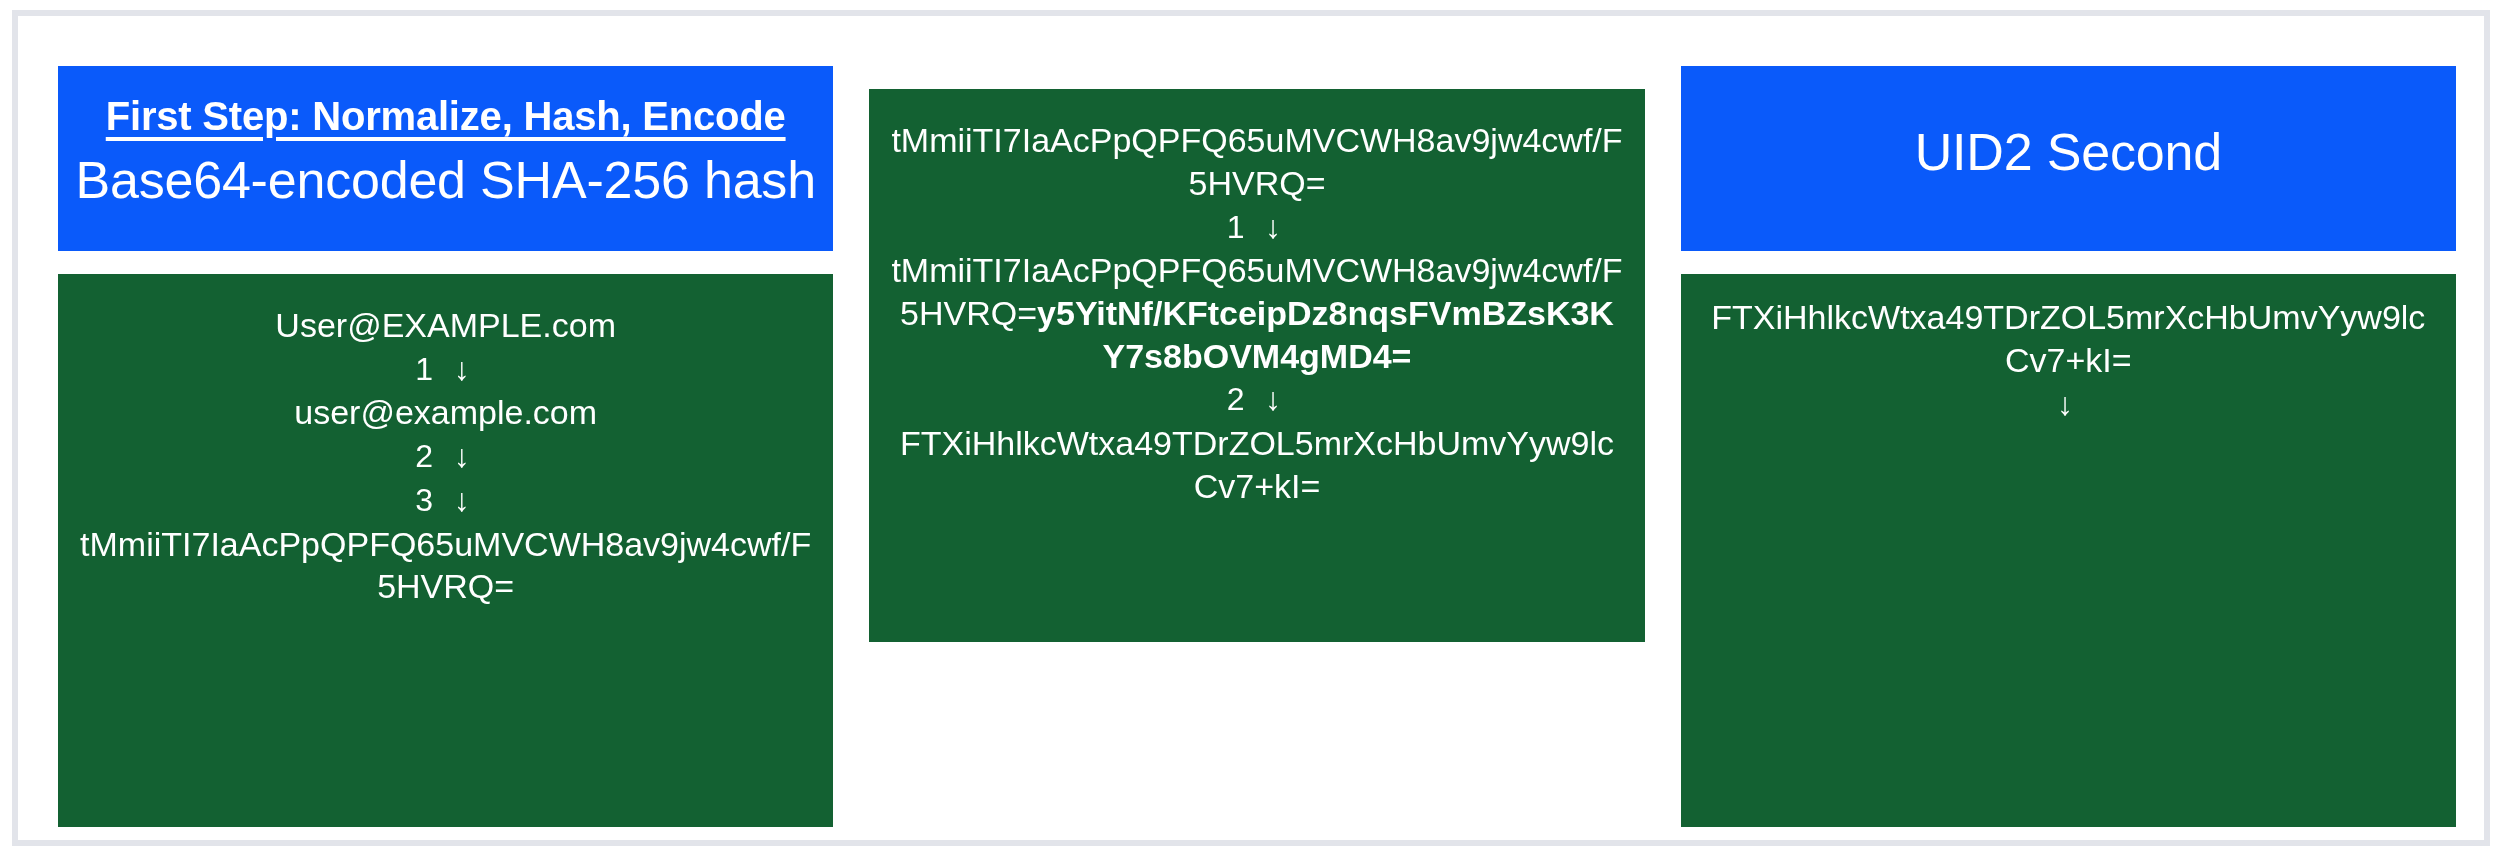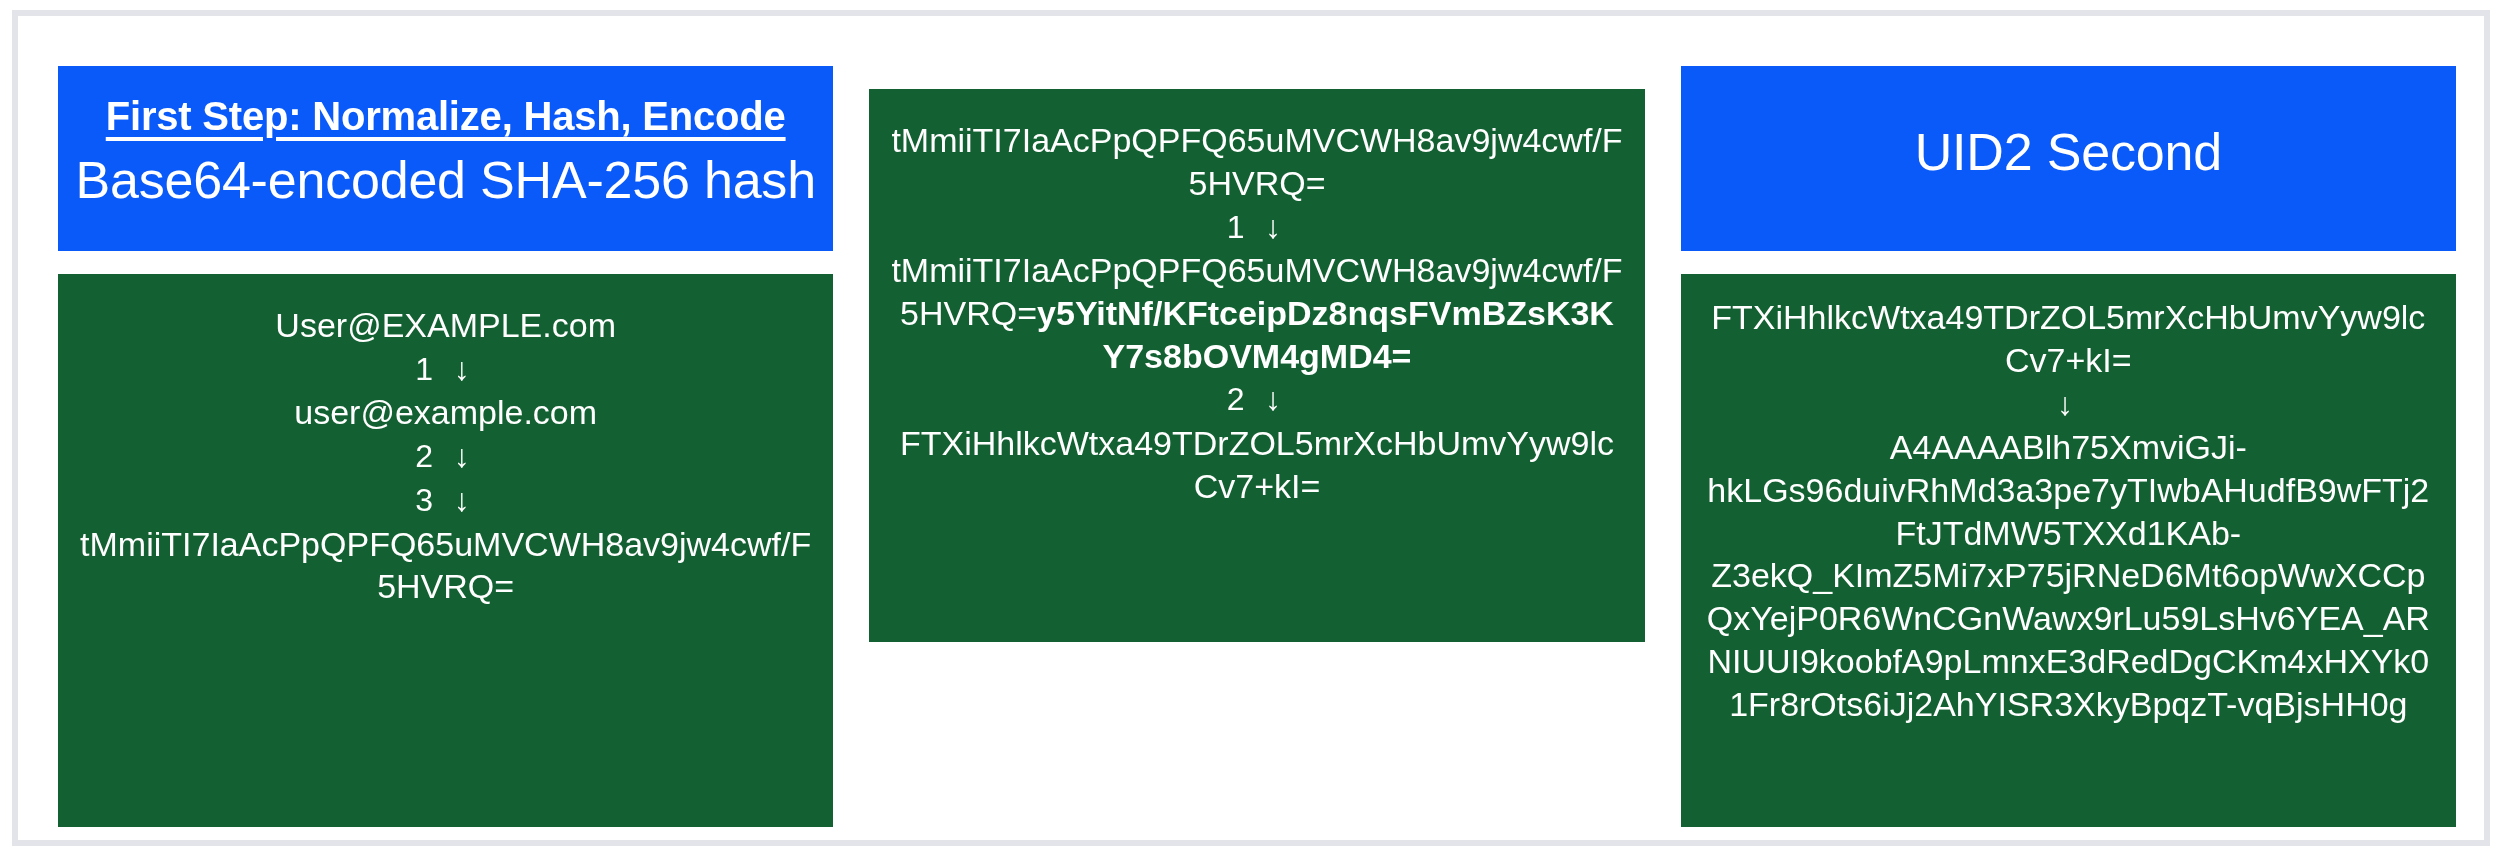--- a/index.html
+++ b/index.html
@@ -136,18 +136,17 @@
       </div>
     </div>
 
     <div class="column col-3">
       <div class="col-header">
         <div class="subtitle">UID2 Second</div>
       </div>
       <div class="col-body">
         <div class="line">FTXiHhlkcWtxa49TDrZOL5mrXcHbUmvYyw9lcCv7+kI=</div>
         <div class="step">↓</div>
-        <div class="line">A4AAAABlh75XmviGJi-hkLGs96duivRhMd3a3pe7yTIwbAHudfB9wFTj2FtJTdMW5TXXd1KAb-Z3ekQ_KImZ5Mi7xP75jRNeD6Mt6opWwXCCpQxYejP0R6WnCGnWawx9rLu59LsHv6YEA_ARNIUUI9koobfA9pLmnxE3dRedDgCKm4xHXYk01Fr8rOts6iJj2AhYISR3XkyBpqzT-vqBjsHH0g</div>
       </div>
     </div>
 
   </div>
 </div>
 
 </body></html>

